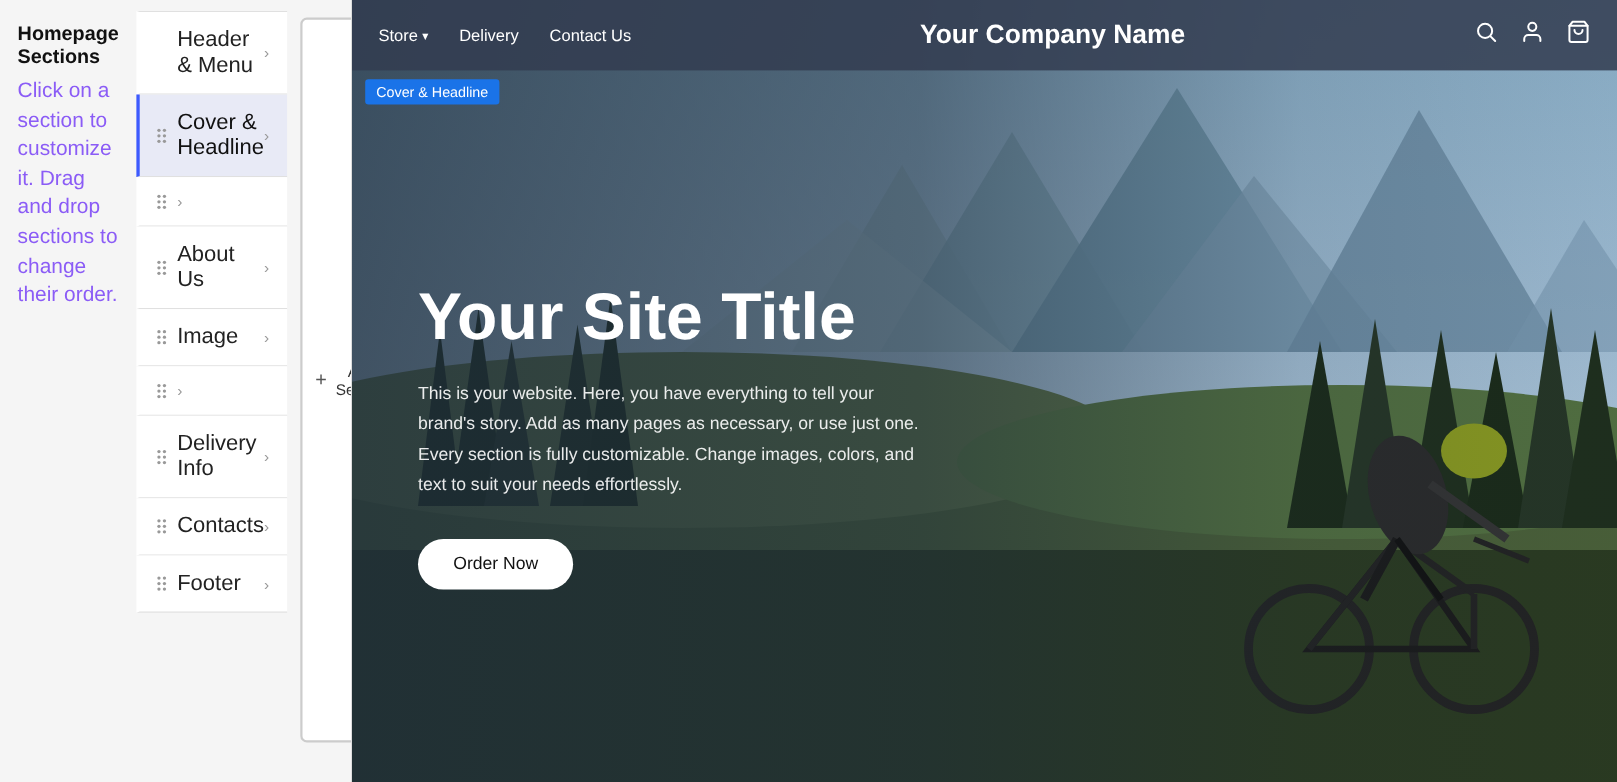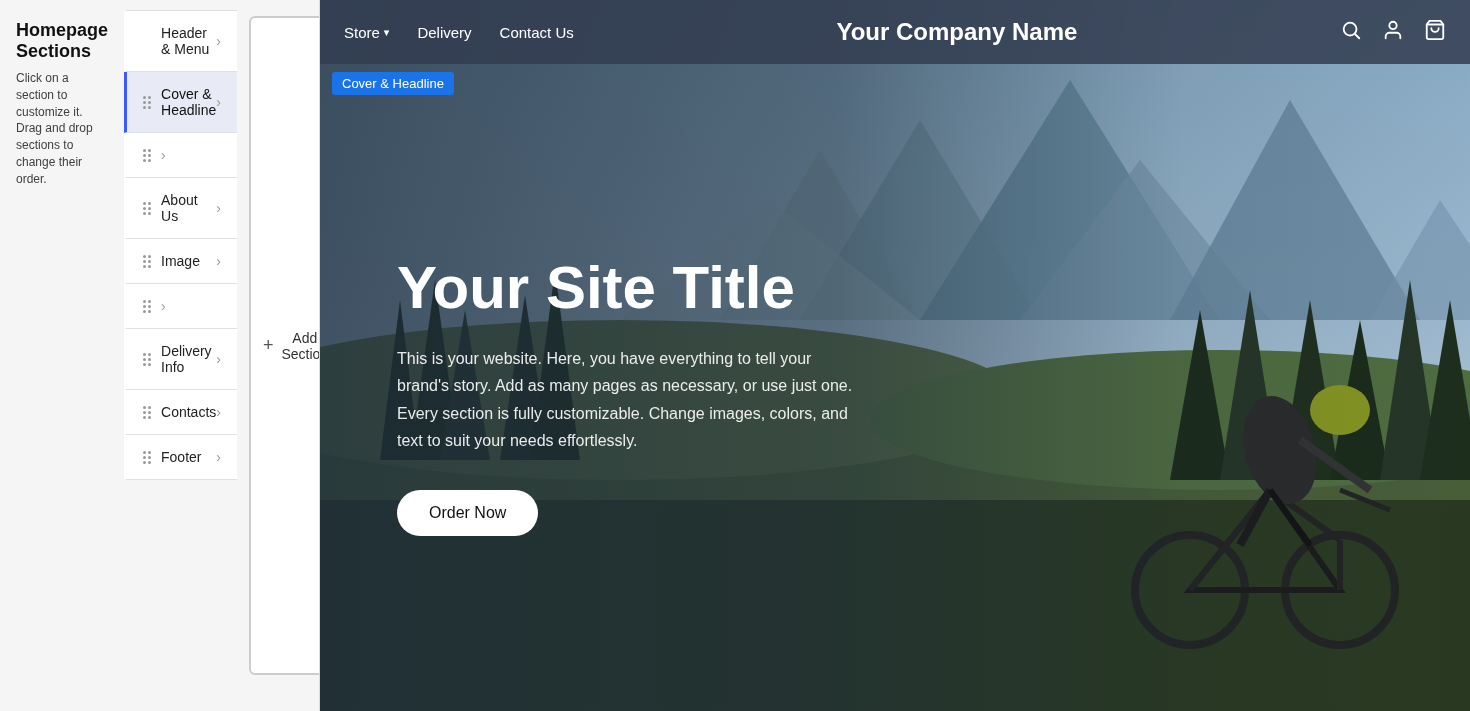--- a/index.html
+++ b/index.html
@@ -23,22 +23,22 @@
     }
 
     .panel-header h2 {
       font-size: 18px;
       font-weight: 700;
       color: #111;
       margin-bottom: 8px;
     }
 
     .panel-header p {
-      font-size: 12px;
-      color: #404040;
+      font-size: 19px;
+      color: #8b5cf6;
       line-height: 1.4;
     }
 
     .section-list {
       margin-top: 10px;
       flex: 1;
     }
 
     .section-item {
       display: flex;
@@ -75,21 +75,21 @@
 
     .drag-handle .dot {
       width: 3px;
       height: 3px;
       border-radius: 50%;
       background: #999;
     }
 
     .section-label {
       flex: 1;
-      font-size: 14px;
+      font-size: 20px;
       color: #222;
       font-weight: 400;
     }
 
     .section-item.active .section-label {
       font-weight: 500;
       color: #111;
     }
 
     .chevron-icon {
@@ -198,21 +198,20 @@
 
     .hero-content {
       position: absolute;
       top: 0; left: 0; right: 0; bottom: 0;
       z-index: 2;
       display: flex;
       flex-direction: column;
       justify-content: center;
       padding: 80px 60px 40px 60px;
       max-width: 55%;
-      margin-left: 17px;
     }
 
     .cover-tag {
       display: inline-block;
       background: #1a73e8;
       color: #fff;
       font-size: 13px;
       padding: 4px 10px;
       border-radius: 3px;
       margin-bottom: 0;

